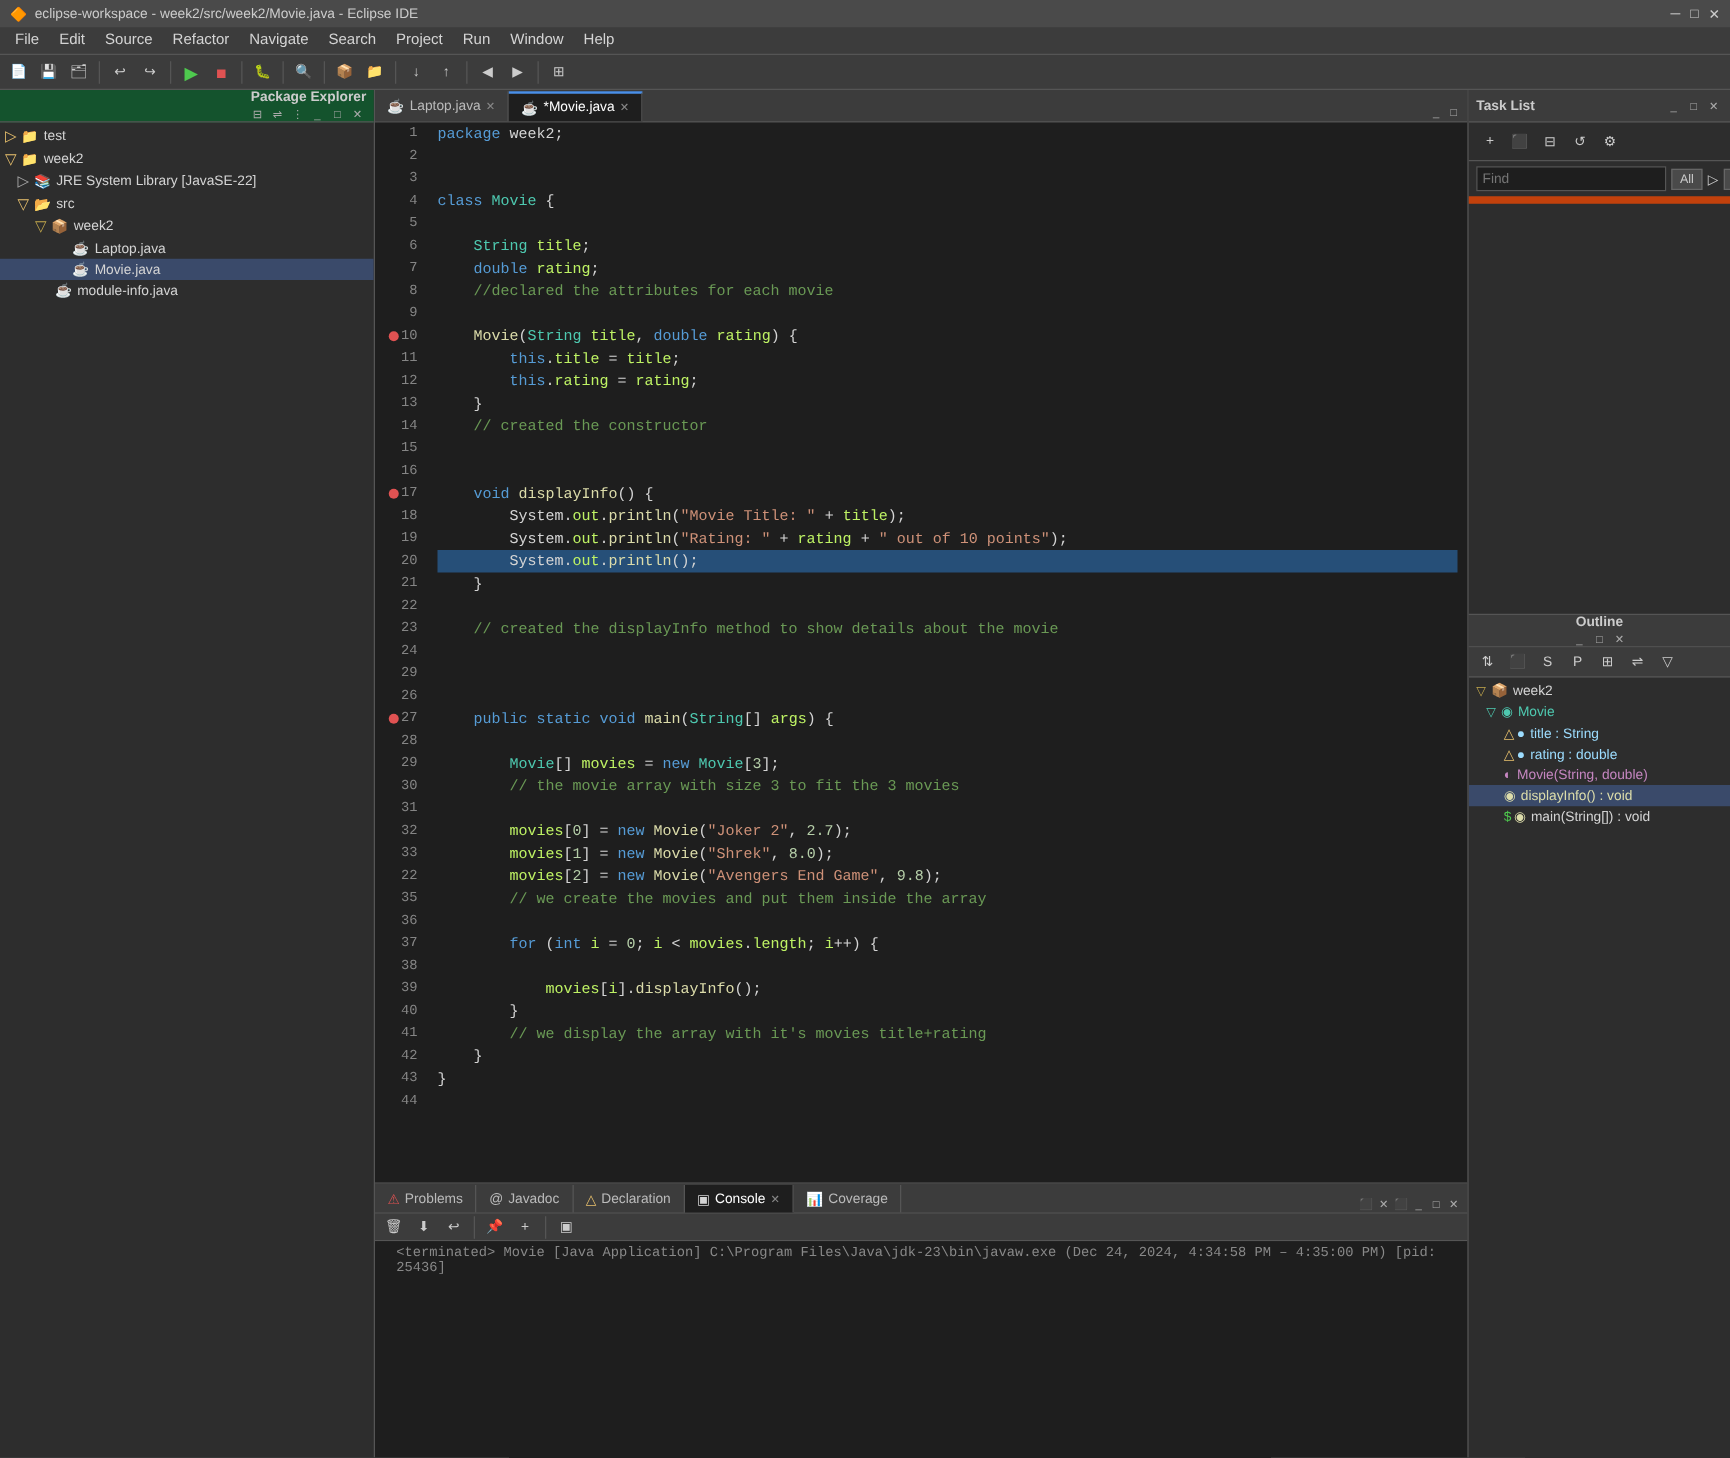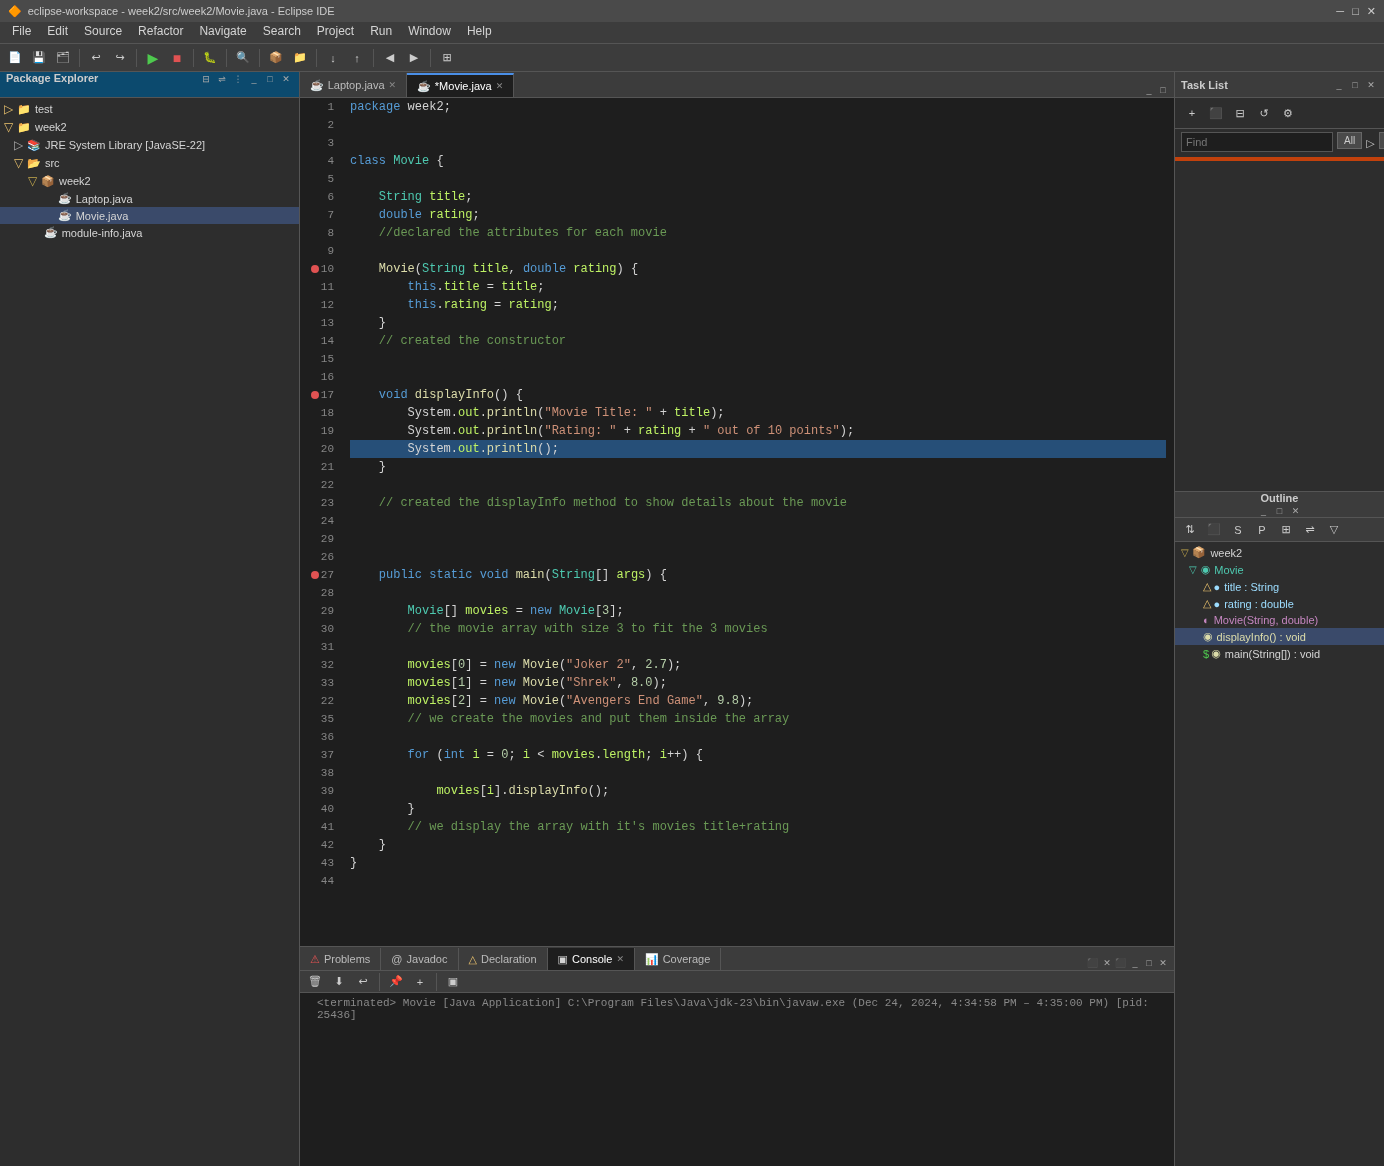--- a/index.html
+++ b/index.html
@@ -70,27 +70,28 @@
     
     #package-explorer {
       width: 300px;
       background: #2d2d2d;
       border-right: 1px solid #555;
       display: flex;
       flex-direction: column;
     }
     #pe-header {
       height: 26px;
-      background: #0c4a6e;
-      display: flex;
-      align-items: flex-start;
+      background: #14532d;
+      display: flex;
+      align-items: flex-end;
       padding: 0 6px;
       border-bottom: 1px solid #555;
       font-size: 11px;
       color: #ccc;
+      flex-direction: column;
     }
     #pe-header .pe-title { flex: 1; font-weight: bold; }
     #pe-toolbar { display: flex; gap: 2px; }
     #pe-content { flex: 1; overflow-y: auto; padding: 2px 0; }
     .tree-item {
       display: flex;
       align-items: center;
       padding: 2px 4px;
       cursor: pointer;
       font-size: 11px;
@@ -644,21 +645,21 @@
           <span class="rp-btn">✕</span>
         </div>
       </div>
       <div id="tl-toolbar">
         <span class="tb-btn">+</span>
         <span class="tb-btn">⬛</span>
         <span class="tb-btn">⊟</span>
         <span class="tb-btn">↺</span>
         <span class="tb-btn">⚙</span>
       </div>
-      <div style="display:flex;align-items:flex-start;padding:3px 6px;border-bottom:4px solid #c2410c;gap:4px;">
+      <div style="display:flex;align-items:center;padding:3px 6px;border-bottom:6px solid #c2410c;gap:4px;">
         <input type="text" id="tl-search" style="flex: 1 1 0%; height: 20px; background: rgb(30, 30, 30); border: 1px solid rgb(85, 85, 85); color: rgb(212, 212, 212); padding: 0px 4px; font-size: 11px;" placeholder="Find">
         <span class="tl-btn">All</span>
         <span class="tb-btn">▷</span>
         <span class="tl-btn">Activate...</span>
 
       </div>
       <div id="tl-content"></div>
     </div>
 
     <div id="outline-panel">

